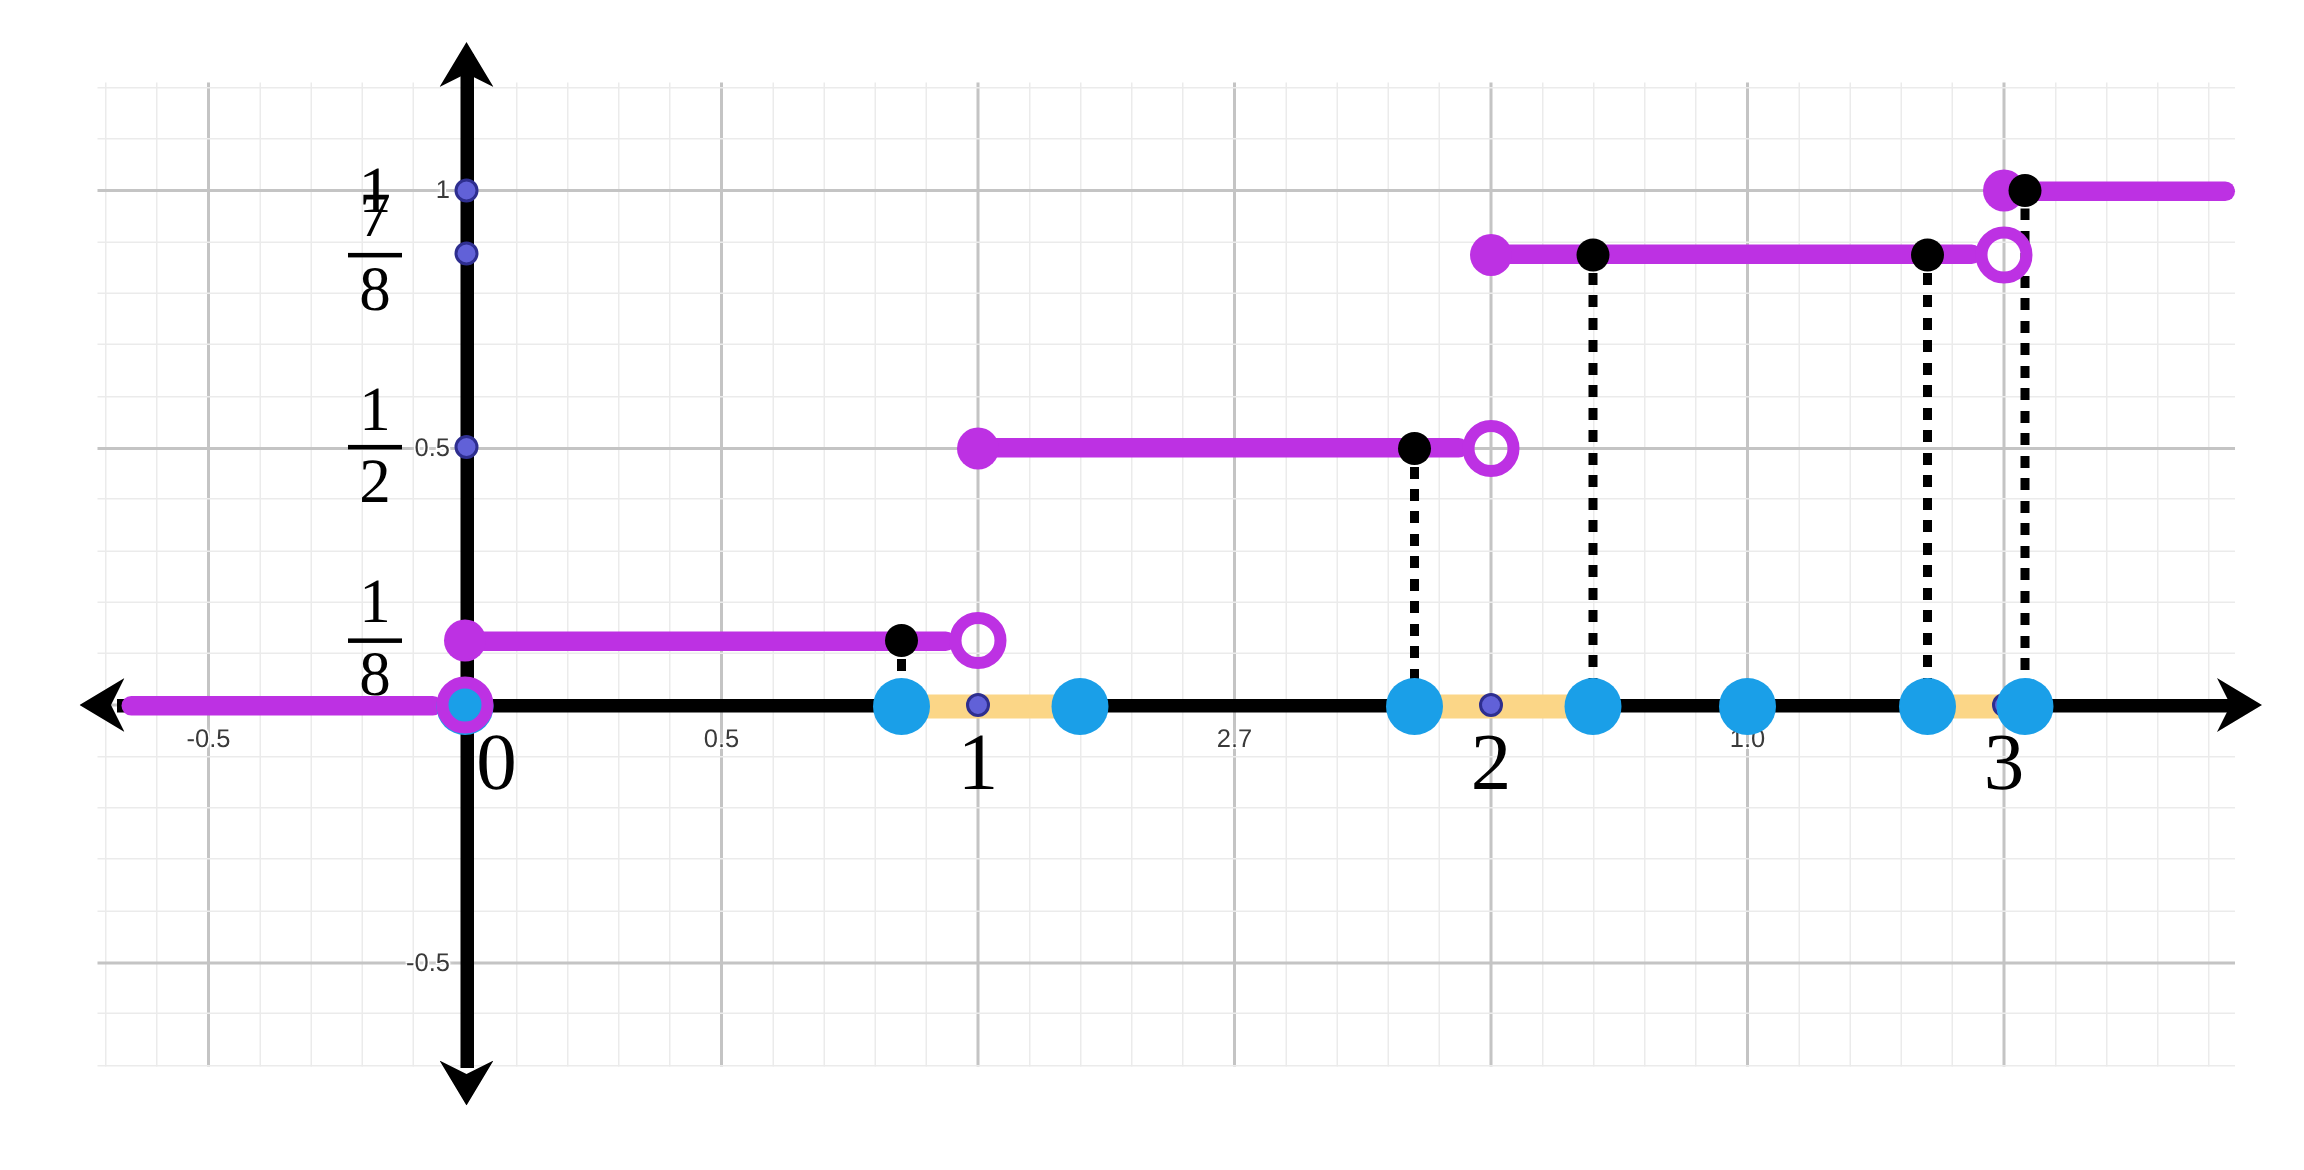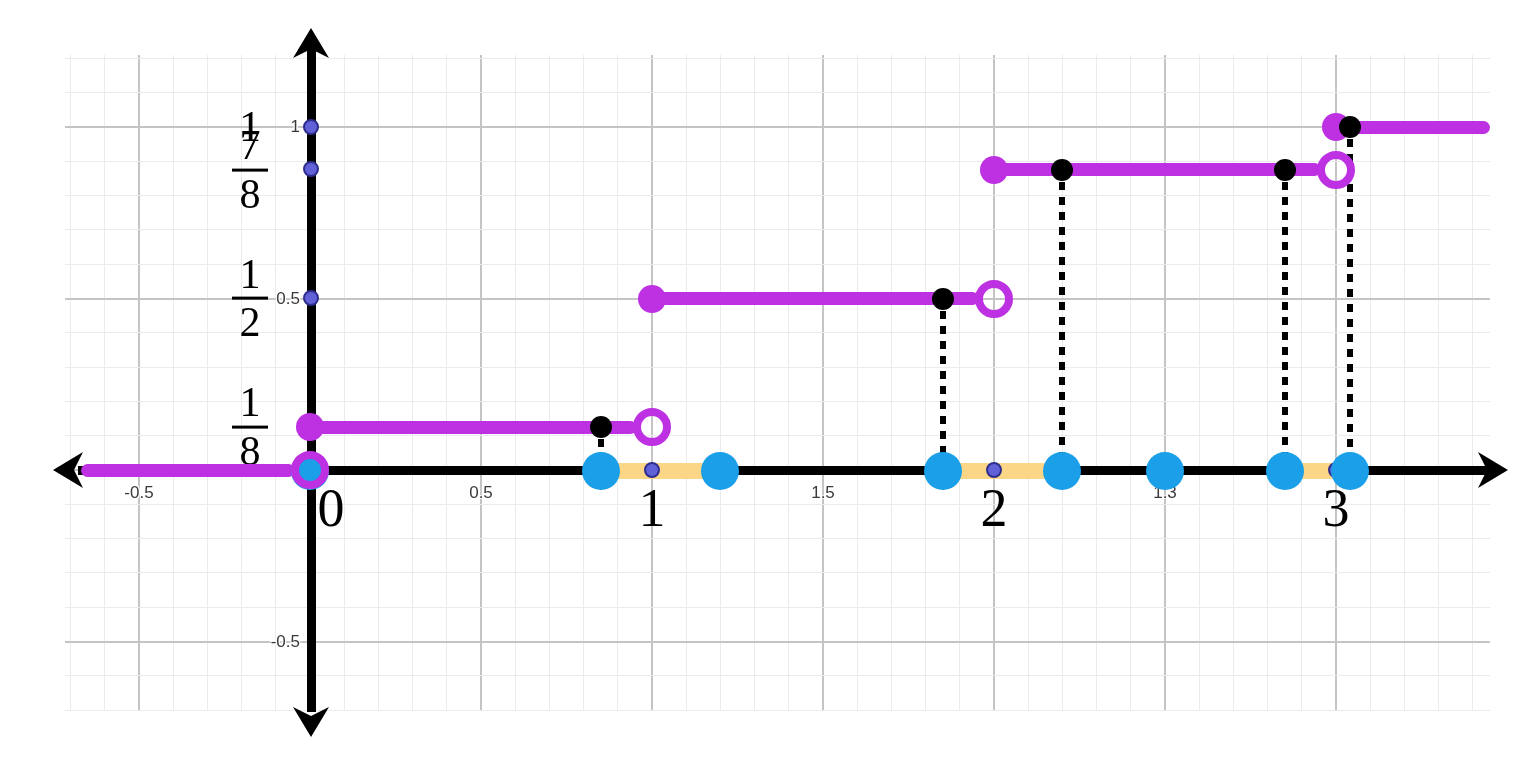--- a/index.html
+++ b/index.html
@@ -93,22 +93,22 @@
     <div class="gl" style="left: 65px; top: 92.2px; width: 1425px; height: 1px; background: rgb(235, 235, 235);"></div>
     <div class="gl" style="left: 65px; top: 57.9px; width: 1425px; height: 1px; background: rgb(235, 235, 235);"></div>
     <div class="axis" style="left: 78px; top: 465.5px; width: 1410px; height: 9px;"></div>
     <div class="axis" style="left: 306.5px; top: 36px; width: 9px; height: 676px;"></div>
     <div class="arrow" style="left: 1478px; top: 452px; width: 30px; height: 36px; clip-path: polygon(0px 0px, 100% 50%, 0px 100%, 30% 50%);"></div>
     <div class="arrow" style="left: 53px; top: 452px; width: 30px; height: 36px; clip-path: polygon(100% 0px, 0px 50%, 100% 100%, 70% 50%);"></div>
     <div class="arrow" style="left: 293px; top: 28px; width: 36px; height: 30px; clip-path: polygon(0px 100%, 50% 0px, 100% 100%, 50% 70%);"></div>
     <div class="arrow" style="left: 293px; top: 707px; width: 36px; height: 30px; clip-path: polygon(0px 0px, 50% 100%, 100% 0px, 50% 30%);"></div>
     <div class="tick" style="left: 139px; top: 493px;">-0.5</div>
     <div class="tick" style="left: 481px; top: 493px;">0.5</div>
-    <div class="tick" style="left: 823px; top: 493px;">1.5</div>
-    <div class="tick" style="left: 1165px; top: 493px;">1.3</div>
+    <div class="tick" style="left: 823px; top: 493px;">2.7</div>
+    <div class="tick" style="left: 1165px; top: 493px;">1.0</div>
     <div class="tick yt" style="left: 300px; top: 127px;">1</div>
     <div class="tick yt" style="left: 300px; top: 298.5px;">0.5</div>
     <div class="tick yt" style="left: 300px; top: 641.5px;">-0.5</div>
     <div class="biglab" style="left: 331px; top: 481px;">0</div>
     <div class="biglab" style="left: 652px; top: 481px;">1</div>
     <div class="biglab" style="left: 994px; top: 481px;">2</div>
     <div class="biglab" style="left: 1336px; top: 481px;">3</div>
     <div class="fracone" style="left: 250px; top: 127px;">1</div>
     <div class="frac" style="left: 250px; top: 169.875px; width: 40px;">
       <div>7</div>

